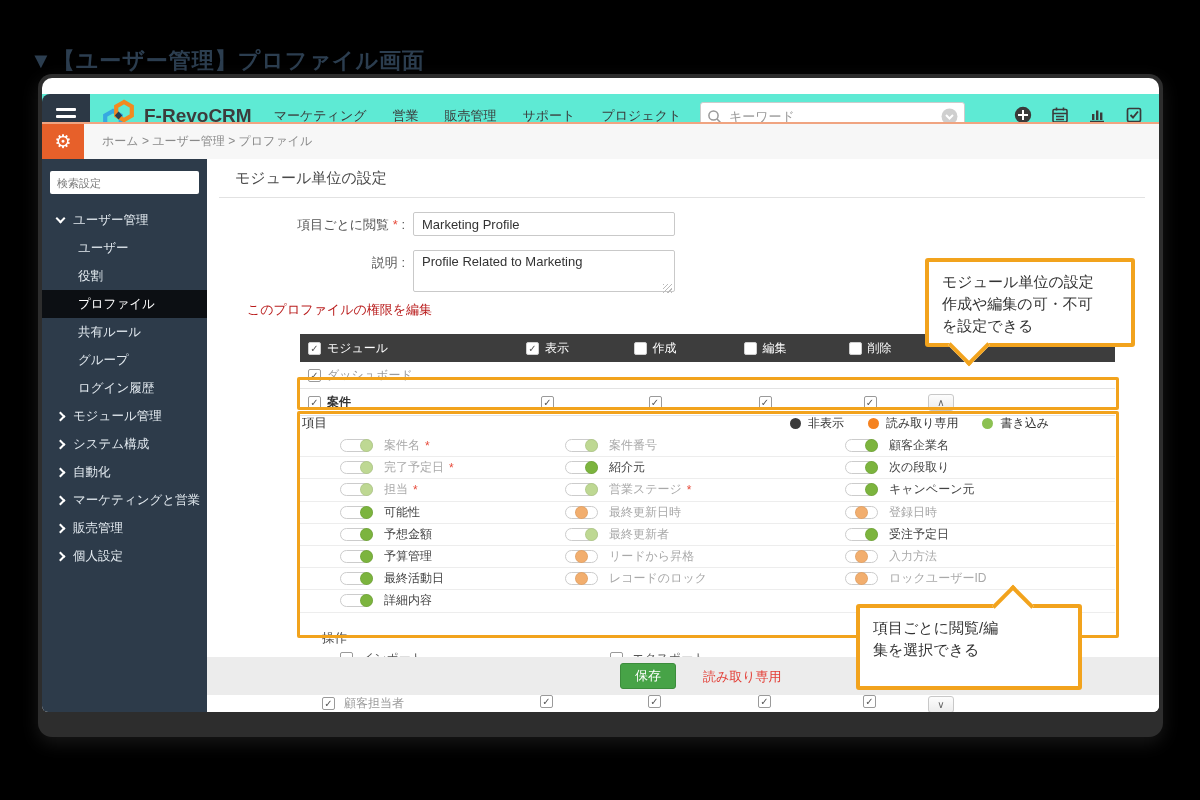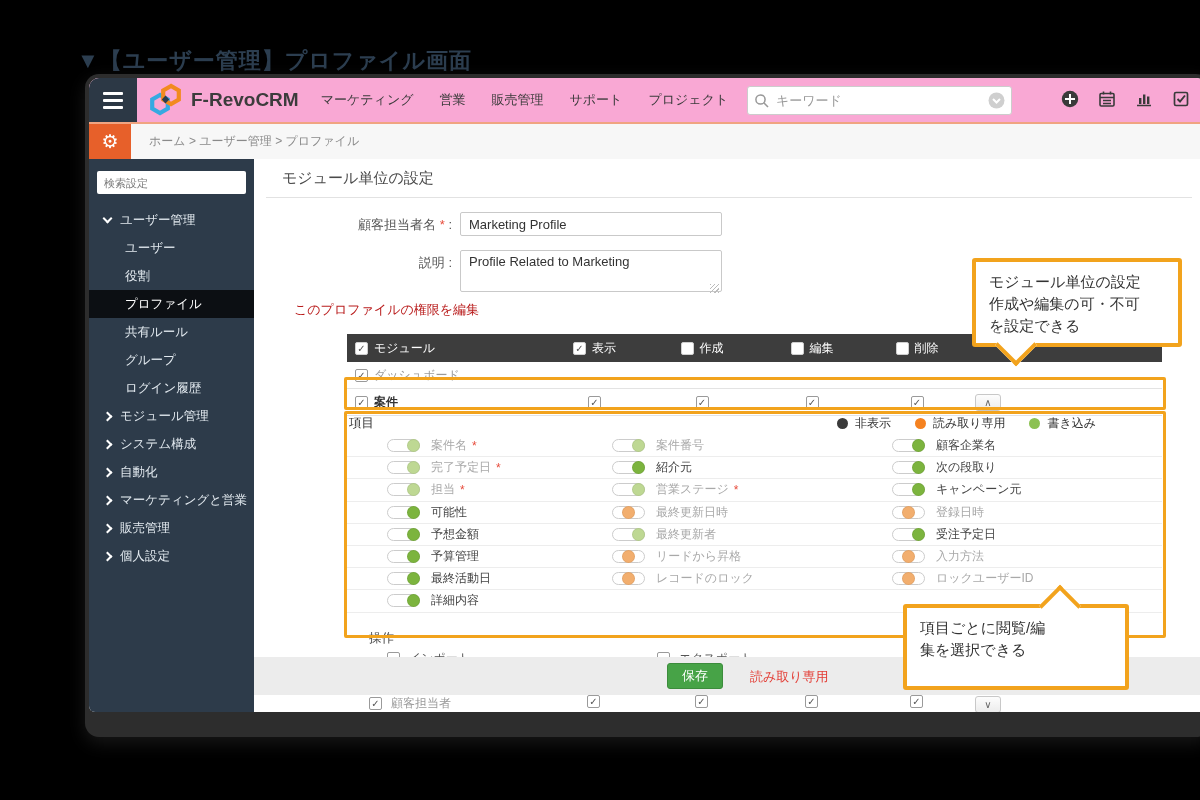--- a/index.html
+++ b/index.html
@@ -1,25 +1,25 @@
 <!DOCTYPE html>
 <html><head>
 <meta charset="utf-8">
 <style>
   * { margin:0; padding:0; box-sizing:border-box; }
   html,body { width:1200px; height:800px; background:#000; font-family:"Liberation Sans","DejaVu Sans",sans-serif; overflow:hidden; }
-  .stage { position:relative; width:1068px; height:800px;margin-left:47px; }
+  .stage { position:relative; width:1068px; height:800px; }
 
   .page-title { position:absolute; left:30px; top:46px; font-size:22px; font-weight:bold; color:#2c3e50; letter-spacing:1px; }
 
   .window { position:absolute; left:38px; top:74px; width:1125px; height:663px; background:#2d2d2d; border-radius:14px; box-shadow:0 6px 18px rgba(40,40,40,.6); }
   .content { position:absolute; left:4px; top:4px; width:1117px; height:634px; background:#fff; border-radius:10px 10px 6px 6px; overflow:hidden; }
 
   
-  .navbar { position:absolute; left:0; top:0; width:100%; height:44px; background:#f9a8d4; display:flex; align-items:center; }
+  .navbar { position:absolute; left:0; top:16px; width:100%; height:44px; background:#5eead4; display:flex; align-items:center; }
   .hamburger { width:48px; height:44px; background:#2c3845; display:flex; flex-direction:column; justify-content:center; align-items:center; gap:4px; cursor:pointer; border-radius:8px 0 0 0; }
   .hamburger div { width:20px; height:3px; background:#fff; border-radius:1px; }
   .logo { margin-left:10px; display:flex; align-items:center; }
   .brand { margin-left:6px; font-size:19px; font-weight:bold; color:#3c3c3c; }
   .nav-menu { display:flex; gap:26px; margin-left:22px; font-size:13px; color:#3a3a3a; }
   .nav-menu span { cursor:pointer; white-space:nowrap; }
   .nav-search { position:absolute; left:658px; top:8px; width:265px; height:29px; border:1px solid #ccc; border-radius:3px; display:flex; align-items:center; padding:0 6px; background:#fff; }
   .nav-search input { border:0; outline:none; flex:1; font-size:13px; color:#555; margin-left:6px; background:transparent; }
   .nav-search input::placeholder { color:#999; }
   .navicons { position:absolute; left:972px; top:12px; display:flex; gap:19px; align-items:center; }
@@ -243,21 +243,21 @@
               <span>個人設定</span>
             </div>
           </div>
       </div>
 
       <div class="main">
         <div class="main-title">モジュール単位の設定</div>
         <div class="main-hr"></div>
 
         <div class="form-label" style="top:57px;">
-          <span>顧客担当者名</span> <span class="req">*</span><span> :</span>
+          <span>項目ごとに閲覧</span> <span class="req">*</span><span> :</span>
         </div>
         <input class="inp" style="top: 53px; height: 24px;" value="Marketing Profile">
 
         <div class="form-label" style="top:95px;">
           <span>説明</span><span> :</span>
         </div>
         <textarea class="txa" style="top: 91px;">Profile Related to Marketing</textarea>
         <div class="resize-grip"></div>
 
         <div class="perm-title">このプロファイルの権限を編集</div>

